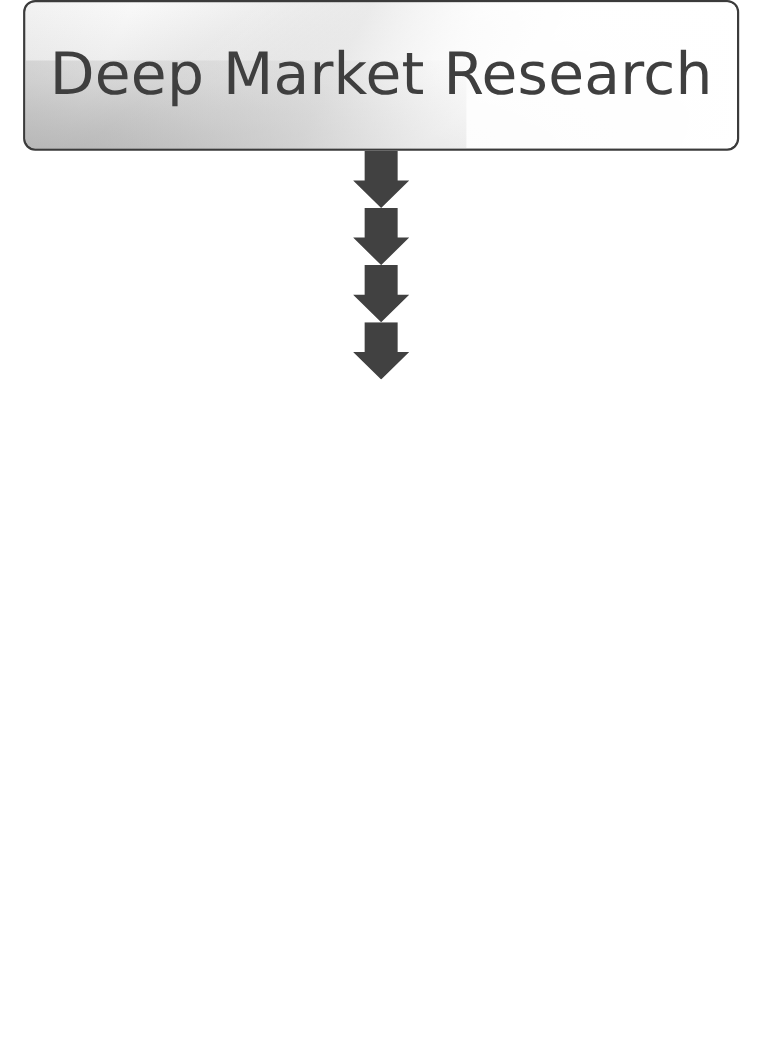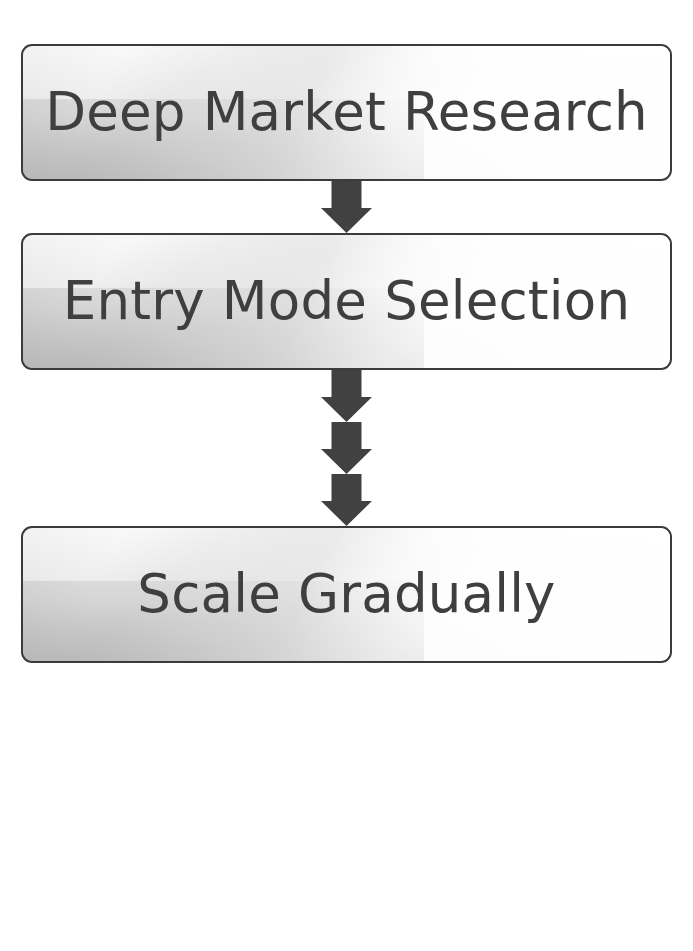--- a/index.html
+++ b/index.html
@@ -12,21 +12,20 @@
     height: 951px;
     font-family: "DejaVu Sans", sans-serif;
     overflow: hidden;
   }
 
   #flowchart {
     position: relative;
     width: 693px;
     height: 951px;
     box-sizing: border-box;
-    padding-top: 44px;
     display: flex;
     flex-direction: column;
     align-items: center;
   }
 
   .node {
     position: relative;
     width: 651px;
     height: 137px;
     box-sizing: border-box;
@@ -105,23 +104,20 @@
   <div class="node">
     <span class="node-label">Deep Market Research</span>
   </div>
 
   <div class="connector">
     <svg width="51" height="52" viewBox="0 0 51 52" aria-hidden="true">
       <polygon points="10.5,0 40.5,0 40.5,27 51,27 25.5,52 0,27 10.5,27" fill="#414141"></polygon>
     </svg>
   </div>
 
-  <div class="node">
-    <span class="node-label">Entry Mode Selection</span>
-  </div>
 
   <div class="connector">
     <svg width="51" height="52" viewBox="0 0 51 52" aria-hidden="true">
       <polygon points="10.5,0 40.5,0 40.5,27 51,27 25.5,52 0,27 10.5,27" fill="#414141"></polygon>
     </svg>
   </div>
 
 
   <div class="connector">
     <svg width="51" height="52" viewBox="0 0 51 52" aria-hidden="true">
@@ -129,17 +125,14 @@
     </svg>
   </div>
 
 
   <div class="connector">
     <svg width="51" height="52" viewBox="0 0 51 52" aria-hidden="true">
       <polygon points="10.5,0 40.5,0 40.5,27 51,27 25.5,52 0,27 10.5,27" fill="#414141"></polygon>
     </svg>
   </div>
 
-  <div class="node">
-    <span class="node-label">Scale Gradually</span>
-  </div>
 
 </div>
 
 </body></html>

